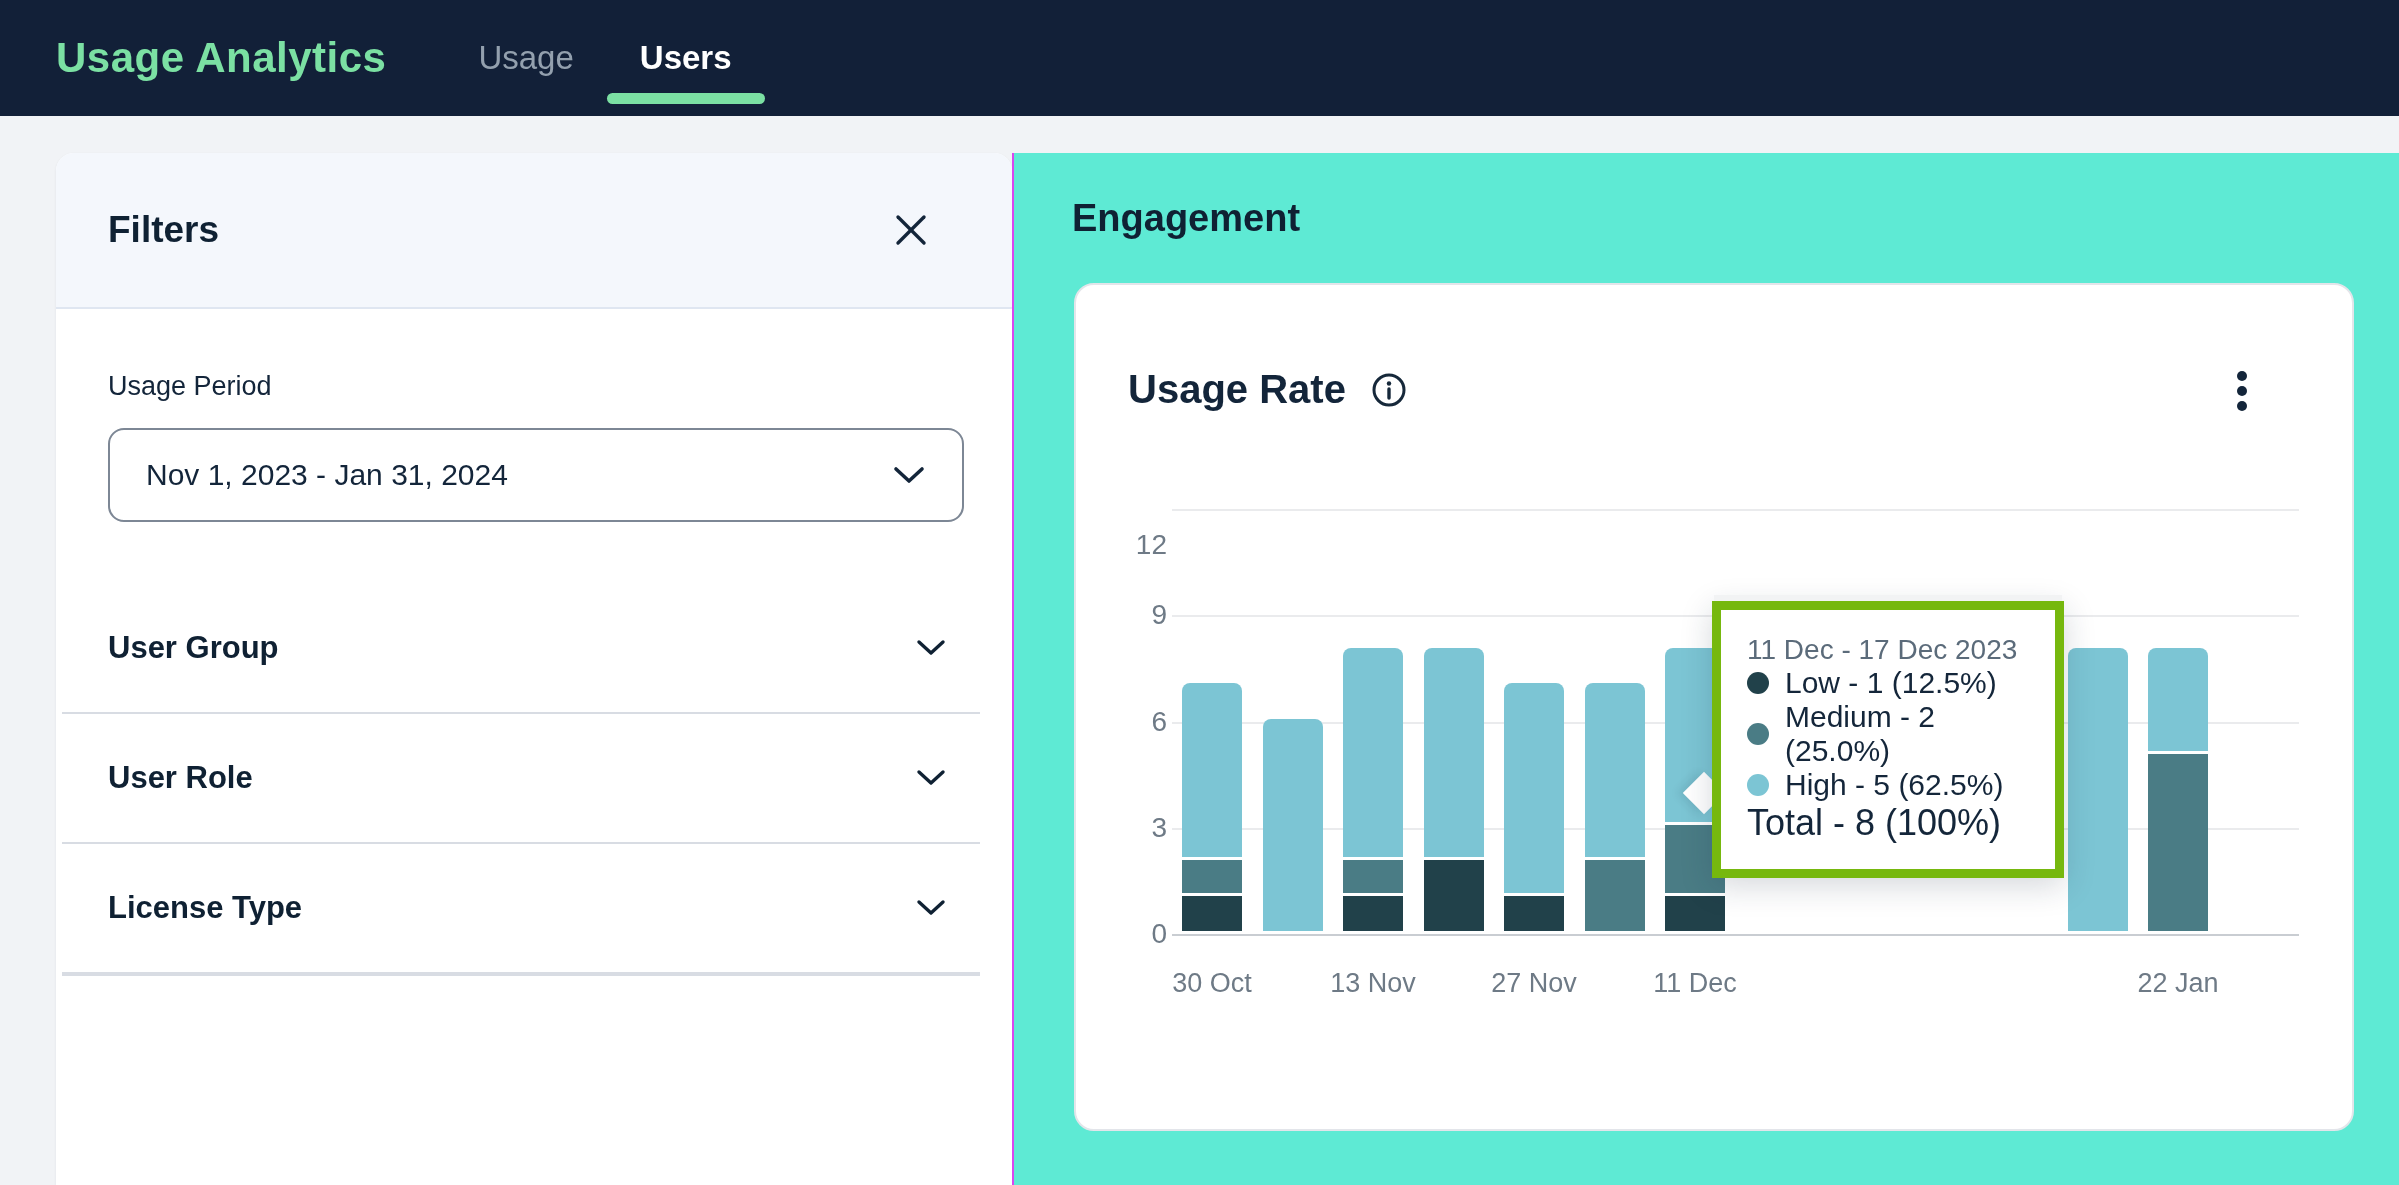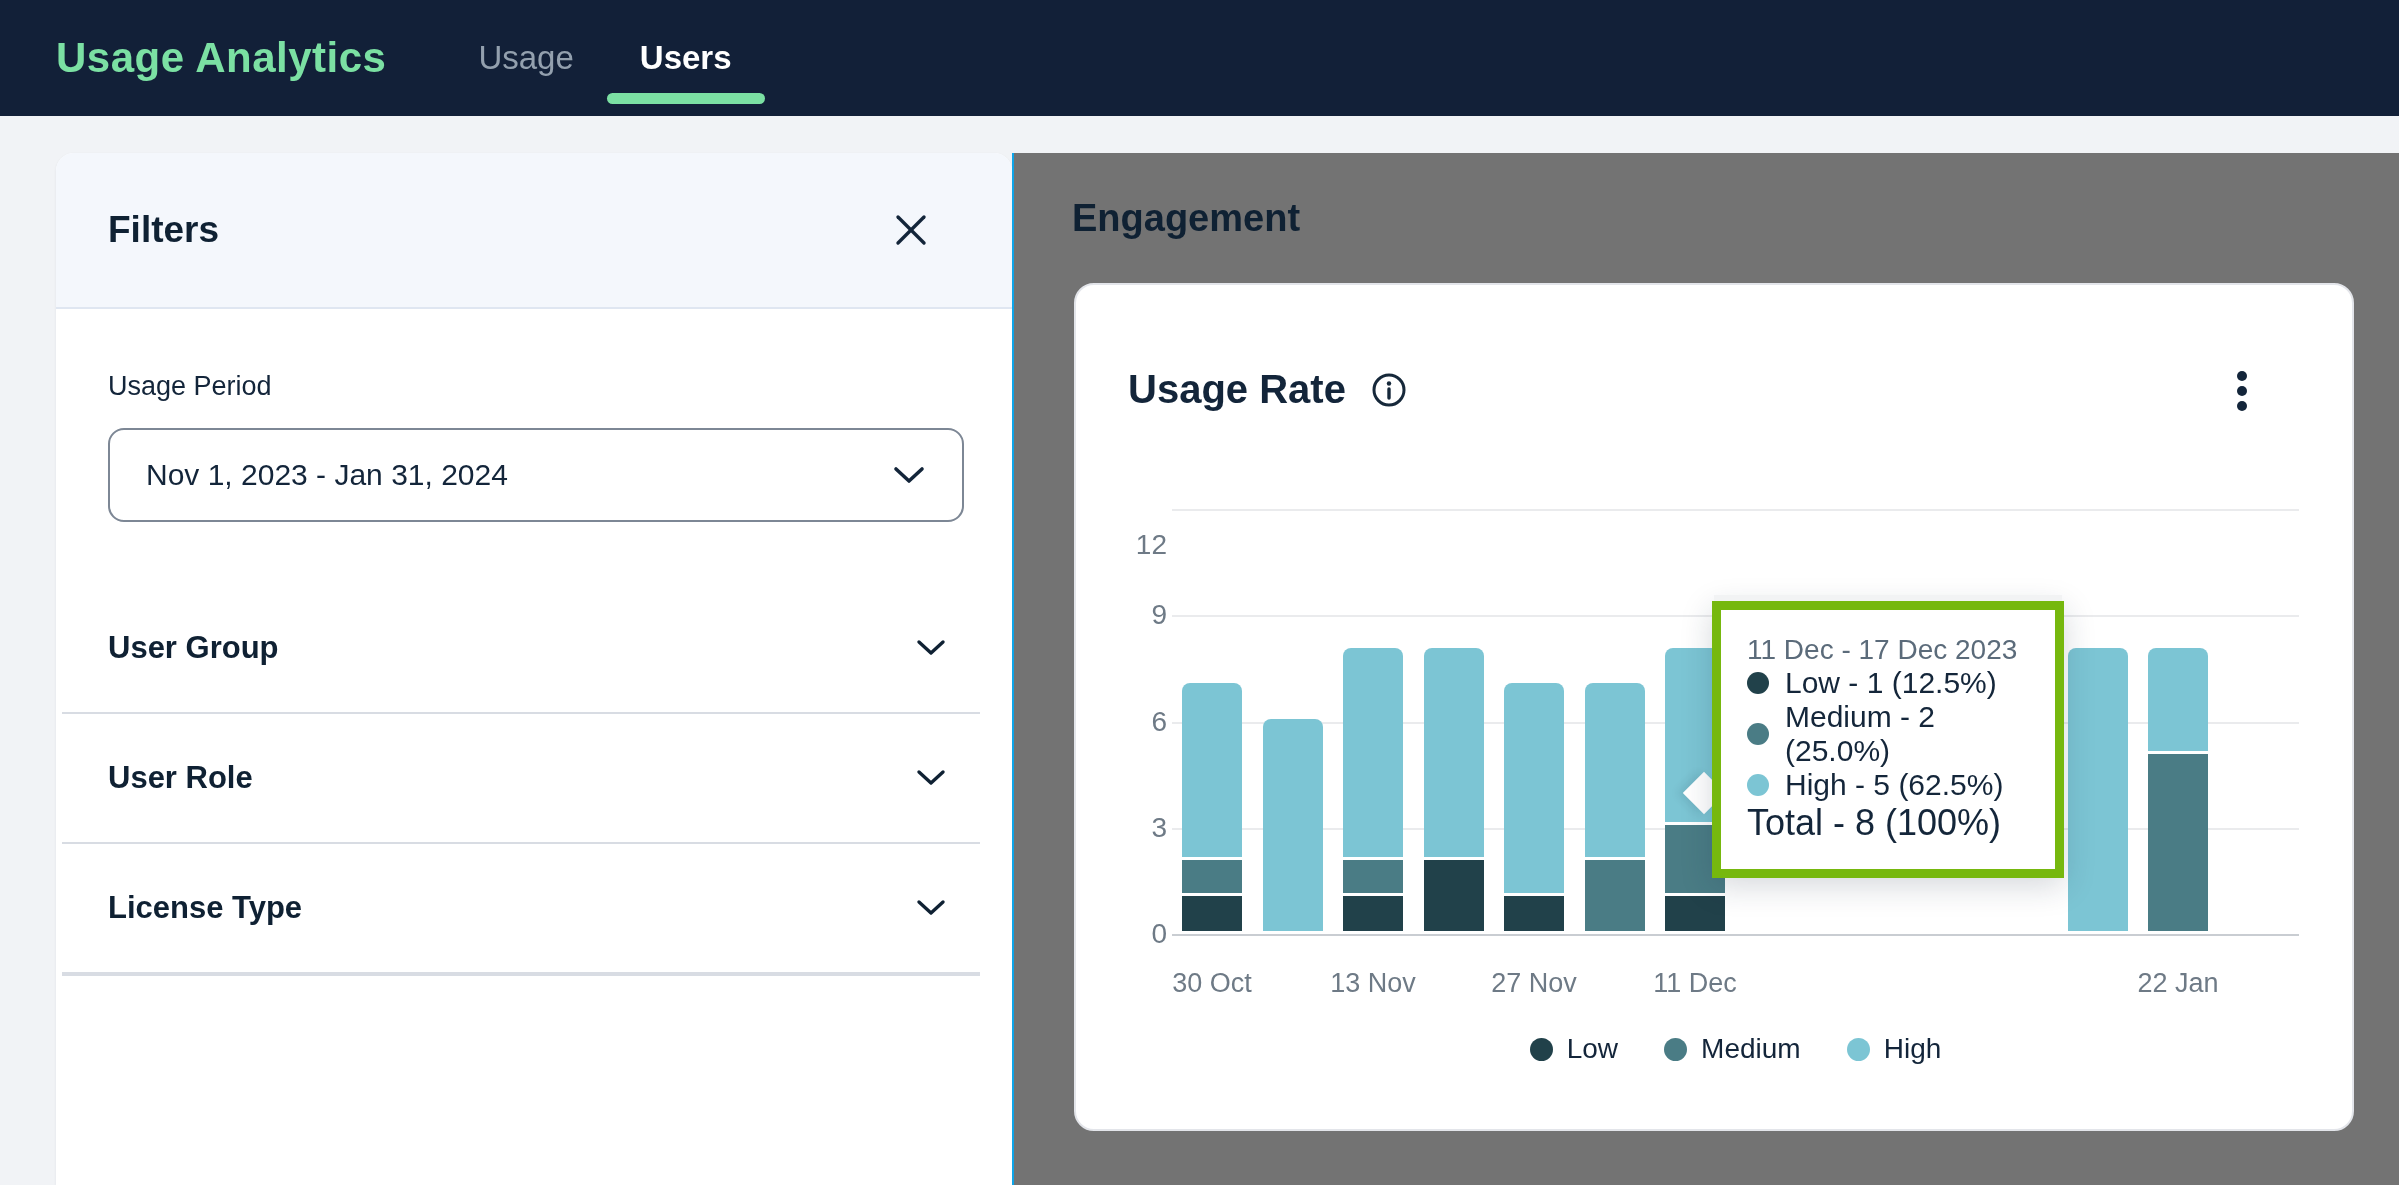--- a/index.html
+++ b/index.html
@@ -55,21 +55,21 @@
   .fp-section {
     height:128px; display:flex; align-items:center; justify-content:space-between;
     cursor:pointer; padding-right:18px;
   }
   .fp-section-label { font-size:31px; font-weight:bold; color:#0f2133; }
   .fp-divider { height:2px; background:#d8dce3; margin:0 -16px 0 -46px; }
 
   
   .content {
     position:absolute; left:1012px; top:153px; right:0; bottom:0;
-    background:#737373; border-left:2px solid #0ea5e9;
+    background:#5eead4; border-left:2px solid #d946ef;
   }
   .content-heading {
     position:absolute; left:58px; top:44px; font-size:38px; font-weight:bold; color:#0f2133;
   }
   .card {
     position:absolute; left:60px; top:130px; width:1280px; height:848px;
     background:#ffffff; border:2px solid #e3e5ea; border-radius:20px;
   }
   .card-title-row {
     position:absolute; left:52px; top:82px; display:flex; align-items:center; gap:24px;
@@ -243,34 +243,20 @@
           </div>
           <div class="x-tick" style="left: 619px; top: 683px;">11 Dec</div>
           <div class="bar" style="left: 991.5px; width: 60px; bottom: 198px; height: 283.2px;">
             <div class="bar-seg top" style="height: 283.2px; background: rgb(124, 197, 212);"></div>
           </div>
           <div class="bar" style="left: 1072px; width: 60px; bottom: 198px; height: 283.2px;">
             <div class="bar-seg top gapped" style="height: 106.2px; background: rgb(124, 197, 212);"></div>
             <div class="bar-seg" style="height: 177px; background: rgb(74, 124, 133);"></div>
           </div>
           <div class="x-tick" style="left: 1102px; top: 683px;">22 Jan</div>
-          <div class="legend" style="left: 96px; width: 1127px; top: 748px;">
-            <div class="legend-item">
-              <div class="legend-dot" style="background: rgb(33, 65, 74);"></div>
-              <div class="legend-label">Low</div>
-            </div>
-            <div class="legend-item">
-              <div class="legend-dot" style="background: rgb(74, 124, 133);"></div>
-              <div class="legend-label">Medium</div>
-            </div>
-            <div class="legend-item">
-              <div class="legend-dot" style="background: rgb(124, 197, 212);"></div>
-              <div class="legend-label">High</div>
-            </div>
-          </div>
         </div>
 
       <div class="tooltip-diamond" style="left:613px; top:493px;"></div>
       <div class="tooltip-box" style="left: 636px; top: 316px; width: 352px; height: 277px; border-color: rgb(118, 184, 14);">
         <div class="tt-title">11 Dec - 17 Dec 2023</div>
         <div class="tt-row">
           <span class="tt-dot" style="background: rgb(33, 65, 74);"></span>
           <span class="tt-text">Low - 1 (12.5%)</span>
         </div>
         <div class="tt-row">

